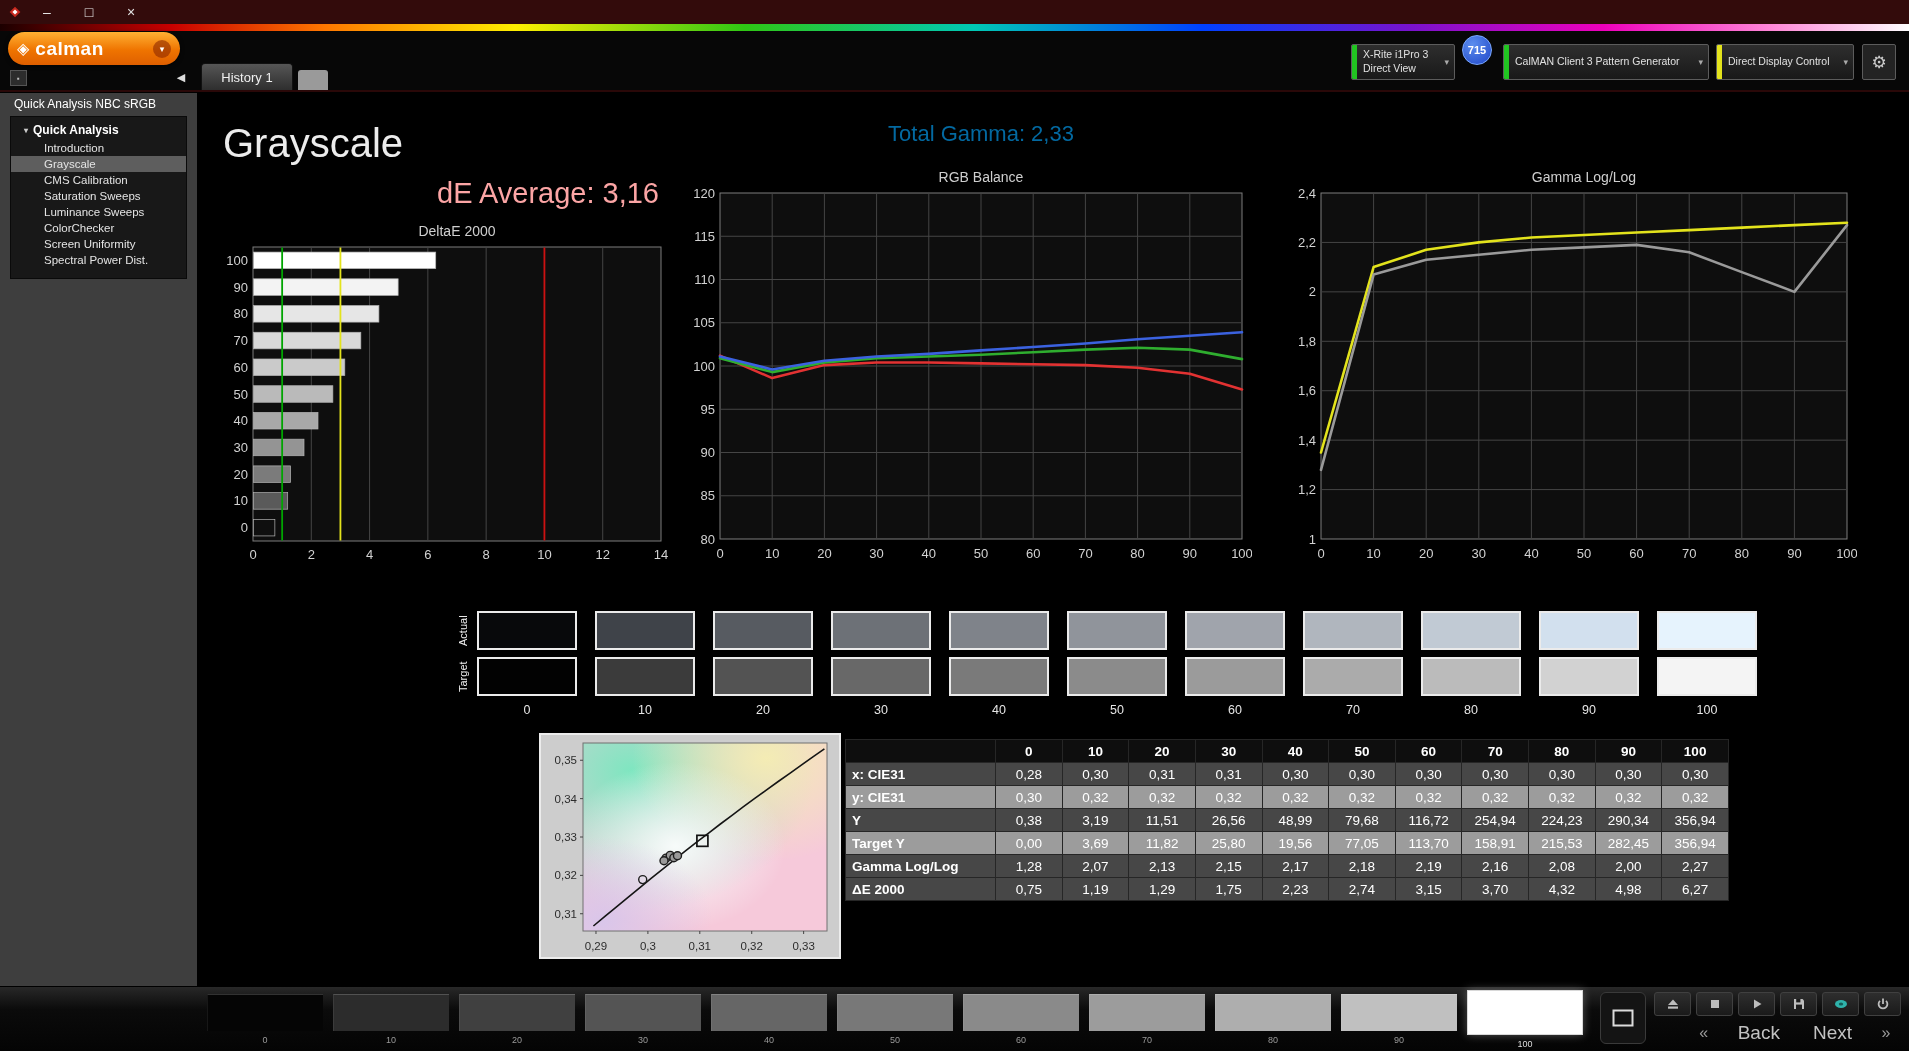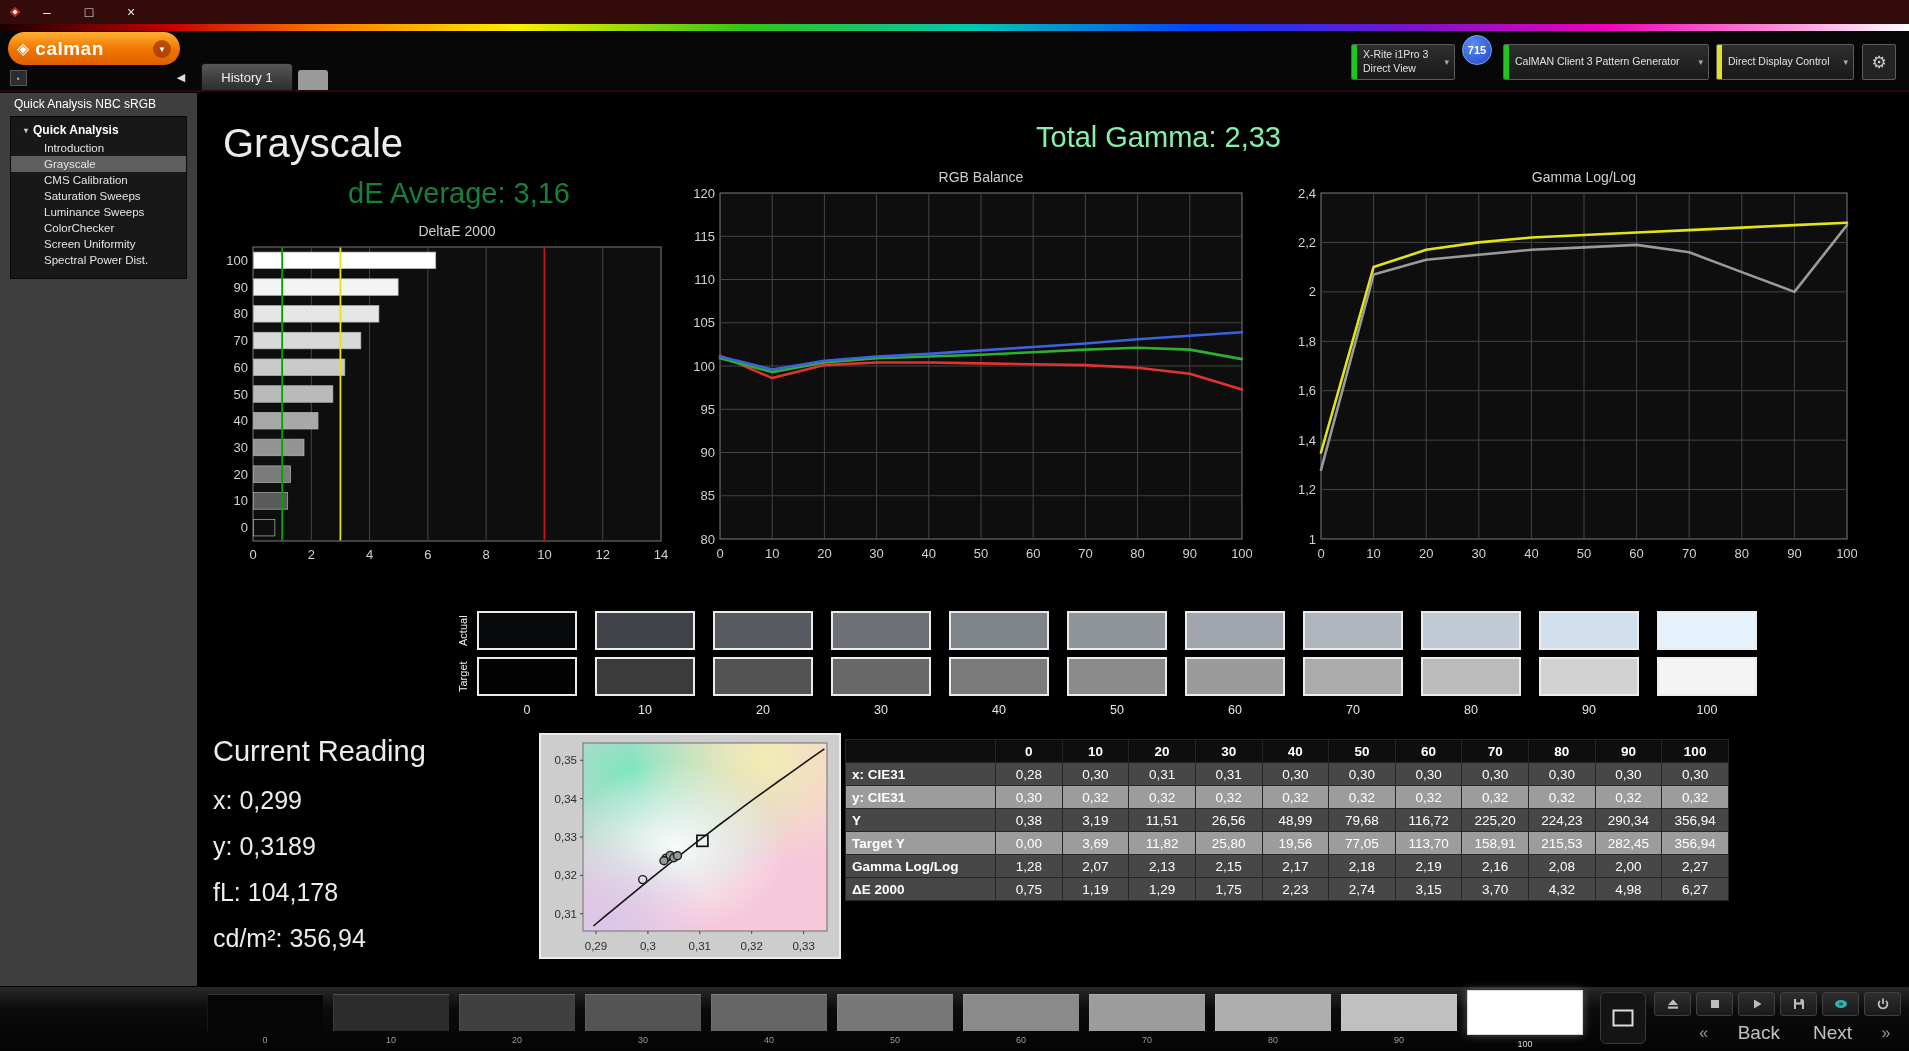--- a/index.html
+++ b/index.html
@@ -45,22 +45,22 @@
 .sb-header { color:#fff; font-size:12px; padding:4px 4px 5px 14px; white-space:nowrap; }
 .tree { margin:0 10px; background:#181818; border:1px solid #0a0a0a; padding:3px 0 10px; }
 .tree-root { display:flex; align-items:center; gap:5px; color:#fff; font-weight:bold; font-size:12px; padding:3px 4px 3px 13px; }
 .tree-root .tw { font-size:8px; color:#ccc; }
 .tree-item { color:#e4e4e4; font-size:11.5px; padding:2px 4px 2px 33px; cursor:default; }
 .tree-item.selected { background:#5e5e5e; }
 .content { flex:1; position:relative; background:#000; }
 
 
 .h-grayscale { position:absolute; left:26px; top:28px; font-size:40px; color:#ececec; }
-.h-de { position:absolute; left:62px; top:84px; width:400px; text-align:center; font-size:29px; color:#15803d; }
-.h-gamma { position:absolute; left:484px; top:28px; width:600px; text-align:right; font-size:29px; color:#86efac; }
+.h-de { position:absolute; left:62px; top:84px; width:400px; text-align:right; font-size:29px; color:#fca5a5; }
+.h-gamma { position:absolute; left:484px; top:28px; width:600px; text-align:center; font-size:22px; color:#0369a1; }
 .h-cct { position:absolute; left:1087px; top:28px; width:600px; text-align:center; font-size:29px; color:#ececec; }
 
 
 .chart-box { position:absolute; }
 .chart-title { color:#cfcfcf; font-size:14px; text-align:center; height:20px; line-height:20px; }
 .c1 { left:20px; top:128px; width:452px; height:346px; }
 .c1 .chart-title { margin-left:36px; margin-right:8px; }
 .c2 { left:485px; top:74px; width:570px; height:400px; }
 .c2 .chart-title { margin-left:38px; margin-right:10px; }
 .c3 { left:1080px; top:74px; width:580px; height:400px; }
@@ -359,27 +359,20 @@
             <div class="swatch-label">40</div>
             <div class="swatch-label">50</div>
             <div class="swatch-label">60</div>
             <div class="swatch-label">70</div>
             <div class="swatch-label">80</div>
             <div class="swatch-label">90</div>
             <div class="swatch-label">100</div>
           </div>
       </div>
 
-      <div class="current-reading">
-        <div class="cr-title">Current Reading</div>
-        <div class="cr-line">x: 0,299</div>
-        <div class="cr-line">y: 0,3189</div>
-        <div class="cr-line">fL: 104,178</div>
-        <div class="cr-line">cd/m²: 356,94</div>
-      </div>
 
       <div class="cie-panel">
         <svg width="296" height="220">
             <defs>
               <radialGradient id="gGreen" cx="20%" cy="15%" r="75%">
                 <stop offset="0%" stop-color="#7ee6c0" stop-opacity="1"></stop>
                 <stop offset="100%" stop-color="#7ee6c0" stop-opacity="0"></stop>
               </radialGradient>
               <radialGradient id="gCream" cx="75%" cy="8%" r="55%">
                 <stop offset="0%" stop-color="#f4ecb4" stop-opacity="1"></stop>
@@ -496,21 +489,21 @@
             </tr>
             <tr class="dark">
               <td class="rowlabel">Y</td>
               <td class="val">0,38</td>
               <td class="val">3,19</td>
               <td class="val">11,51</td>
               <td class="val">26,56</td>
               <td class="val">48,99</td>
               <td class="val">79,68</td>
               <td class="val">116,72</td>
-              <td class="val">225,20</td>
+              <td class="val">254,94</td>
               <td class="val">224,23</td>
               <td class="val">290,34</td>
               <td class="val">356,94</td>
             </tr>
             <tr class="light">
               <td class="rowlabel">Target Y</td>
               <td class="val">0,00</td>
               <td class="val">3,69</td>
               <td class="val">11,82</td>
               <td class="val">25,80</td>

